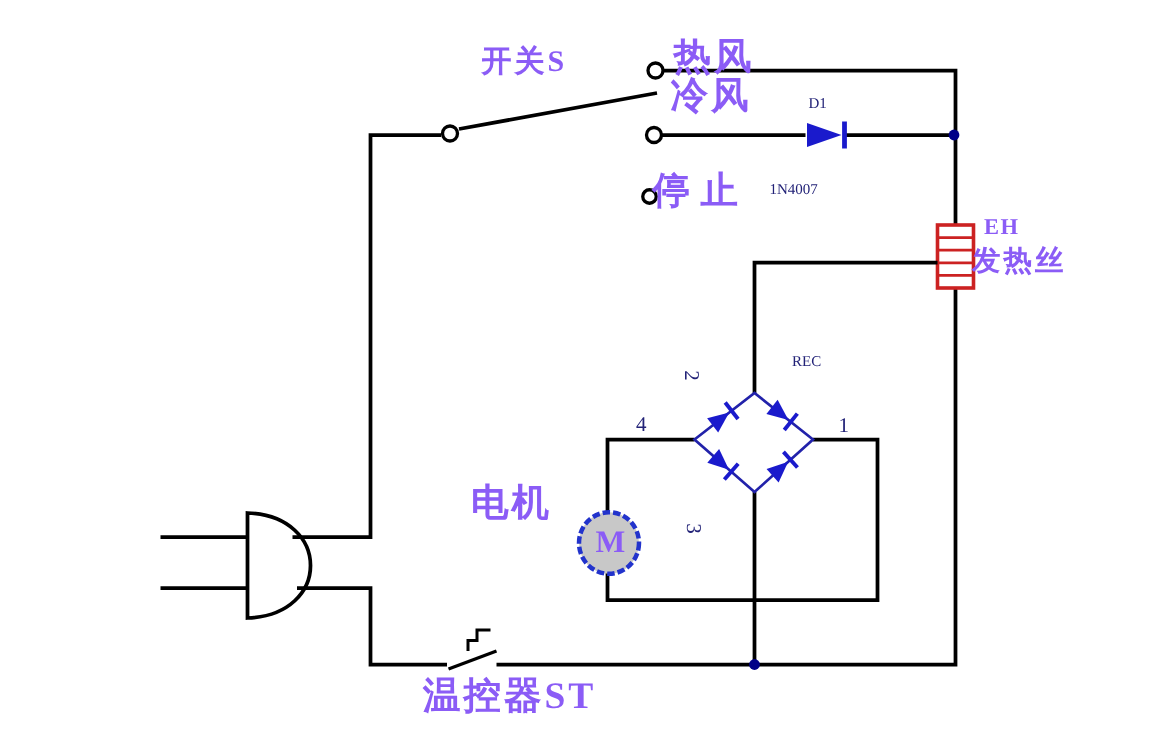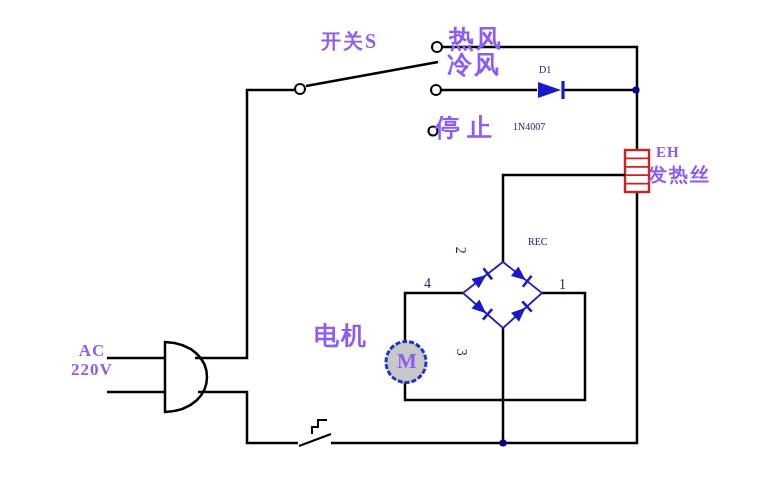--- a/index.html
+++ b/index.html
@@ -93,24 +93,20 @@
     </g>
 
     <ellipse cx="406" cy="362" rx="20" ry="20.5" fill="#c8c8c8" stroke="#2233cc" stroke-width="3" stroke-dasharray="5 2"></ellipse>
 
     <g>
       <line x1="299" y1="446" x2="331" y2="434" stroke="#000000" stroke-width="2.2"></line>
       <path d="M327,420 H318 V427 H312 V434" stroke="#000000" stroke-width="2" fill="none"></path>
     </g>
   </svg>
 
-  <div class="lbl ac-block red" style="left:55px;top:341px;">
-    <div>AC</div>
-    <div>220V</div>
-  </div>
 
   <div class="lbl red sz20" style="left:321px;top:31px;">开关S</div>
 
   <div class="lbl red sz19" style="left:449px;top:26px;">热风</div>
   <div class="lbl red sz19" style="left:447px;top:52px;">冷风</div>
   <div class="lbl red sz19 stop-spacing" style="left:435px;top:115px;">停止</div>
 
   <div class="lbl navy sz13" style="left:539px;top:65px;">D1</div>
   <div class="lbl navy sz13" style="left:513px;top:102px;margin-top:20px;">1N4007</div>
 
@@ -119,13 +115,14 @@
 
   <div class="lbl navy sz13" style="left:528px;top:237px;">REC</div>
   <div class="lbl navy sz14 rot90" style="left:456px;top:243px;">2</div>
   <div class="lbl navy sz14" style="left:424px;top:277px;">4</div>
   <div class="lbl navy sz14" style="left:559px;top:278px;">1</div>
   <div class="lbl navy sz14 rot90" style="left:457px;top:345px;">3</div>
 
   <div class="lbl red sz19" style="left:314px;top:323px;">电机</div>
   <div class="lbl red" style="left:397px;top:350px;font-size:21px;">M</div>
 
+  <div class="lbl red sz19" style="left:282px;top:452px;">温控器ST</div>
 </div>
 
 </body></html>

